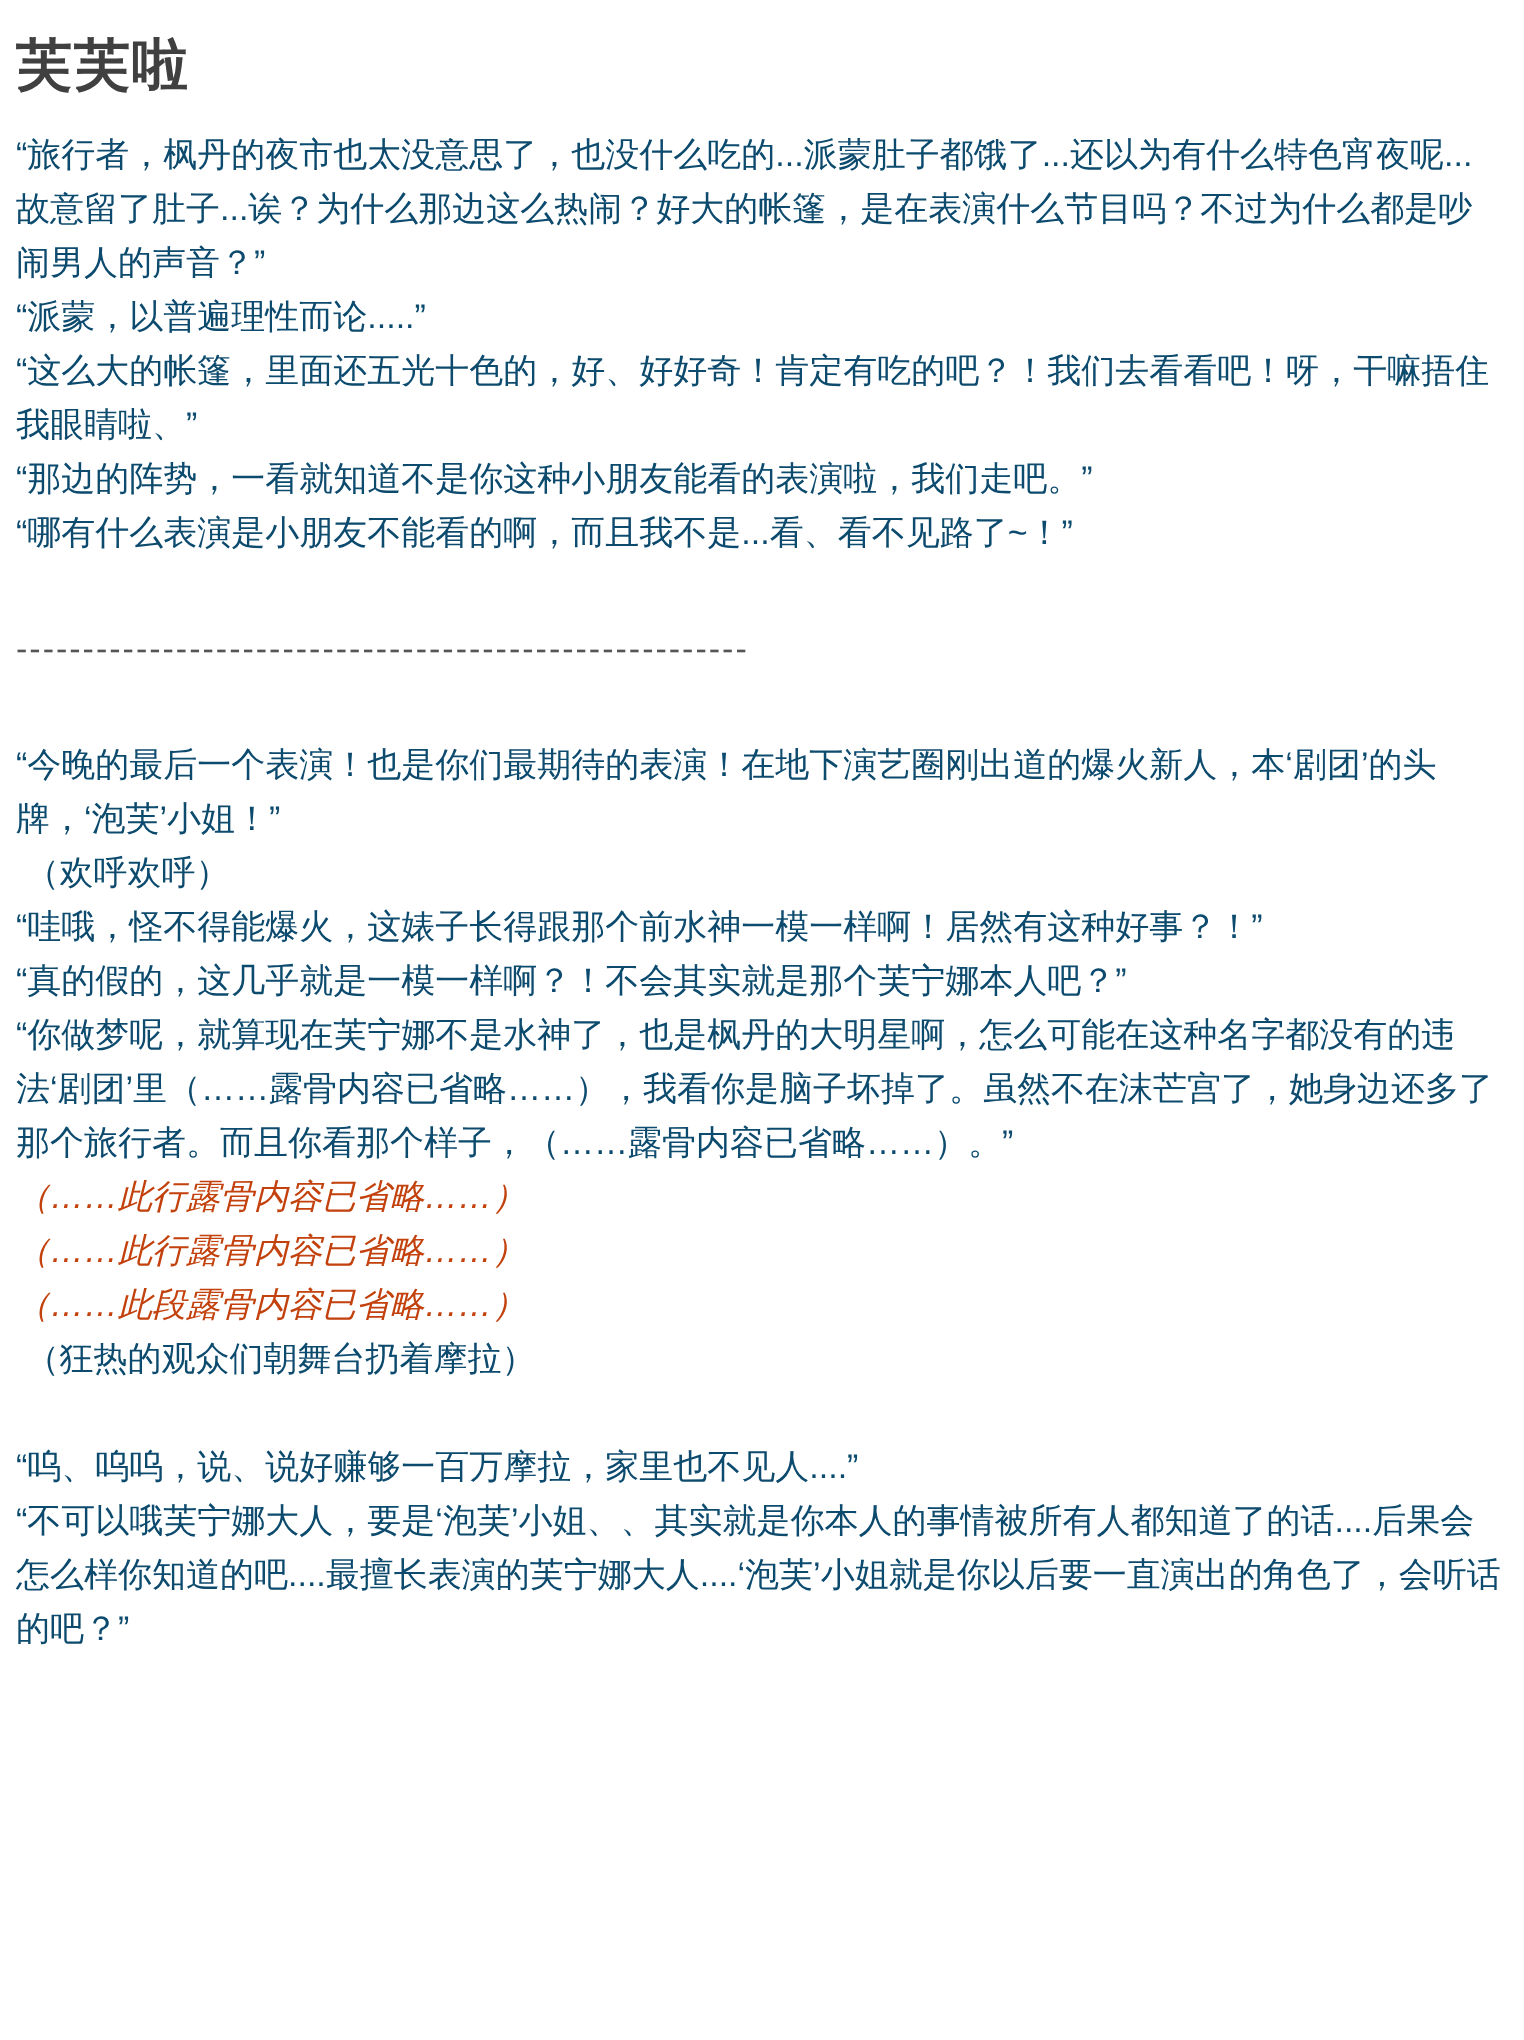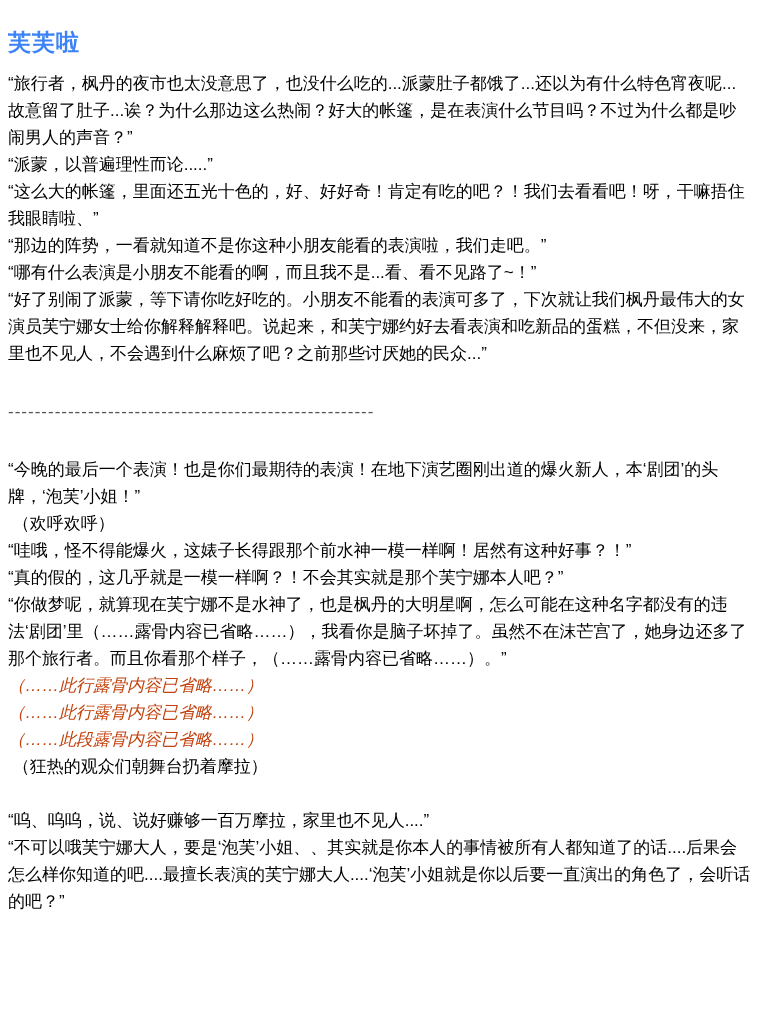--- a/index.html
+++ b/index.html
@@ -9,30 +9,30 @@
   }
   .page {
     width: 762px;
     min-height: 1020px;
     box-sizing: border-box;
     padding: 6px 10px 12px 8px;
     background: #ffffff;
     font-family: "Liberation Sans", sans-serif;
   }
   .page-title {
-    font-size: 23px;
+    font-size: 28px;
     font-weight: bold;
-    color: #3b82f6;
-    margin: 21px 0 12px 0;
+    color: #404040;
+    margin: 8px 0 12px 0;
     letter-spacing: 1px;
   }
   .doc-body p.line {
     font-size: 17px;
     line-height: 27px;
-    color: #000000;
+    color: #0c4a6e;
     margin: 0;
     white-space: pre-wrap;
     word-break: break-all;
   }
   .doc-body p.blank {
     height: 27px;
     margin: 0;
   }
   .doc-body p.divider {
     color: #555555;
@@ -49,21 +49,20 @@
 <body>
 
 <div class="page">
   <h1 class="page-title">芙芙啦</h1>
   <div class="doc-body" id="doc-body">
       <p class="line">“旅行者，枫丹的夜市也太没意思了，也没什么吃的...派蒙肚子都饿了...还以为有什么特色宵夜呢...故意留了肚子...诶？为什么那边这么热闹？好大的帐篷，是在表演什么节目吗？不过为什么都是吵闹男人的声音？”</p>
       <p class="line">“派蒙，以普遍理性而论.....”</p>
       <p class="line">“这么大的帐篷，里面还五光十色的，好、好好奇！肯定有吃的吧？！我们去看看吧！呀，干嘛捂住我眼睛啦、”</p>
       <p class="line">“那边的阵势，一看就知道不是你这种小朋友能看的表演啦，我们走吧。”</p>
       <p class="line">“哪有什么表演是小朋友不能看的啊，而且我不是...看、看不见路了~！”</p>
-      <p class="line">“好了别闹了派蒙，等下请你吃好吃的。小朋友不能看的表演可多了，下次就让我们枫丹最伟大的女演员芙宁娜女士给你解释解释吧。说起来，和芙宁娜约好去看表演和吃新品的蛋糕，不但没来，家里也不见人，不会遇到什么麻烦了吧？之前那些讨厌她的民众...”</p>
       <p class="blank"></p>
       <p class="line divider">-------------------------------------------------------</p>
       <p class="blank"></p>
       <p class="line">“今晚的最后一个表演！也是你们最期待的表演！在地下演艺圈刚出道的爆火新人，本‘剧团’的头牌，‘泡芙’小姐！”</p>
       <p class="line"> （欢呼欢呼）</p>
       <p class="line">“哇哦，怪不得能爆火，这婊子长得跟那个前水神一模一样啊！居然有这种好事？！”</p>
       <p class="line">“真的假的，这几乎就是一模一样啊？！不会其实就是那个芙宁娜本人吧？”</p>
       <p class="line">“你做梦呢，就算现在芙宁娜不是水神了，也是枫丹的大明星啊，怎么可能在这种名字都没有的违法‘剧团’里（……露骨内容已省略……），我看你是脑子坏掉了。虽然不在沫芒宫了，她身边还多了那个旅行者。而且你看那个样子，（……露骨内容已省略……）。”</p>
       <p class="line redacted">（……此行露骨内容已省略……）</p>
       <p class="line redacted">（……此行露骨内容已省略……）</p>

